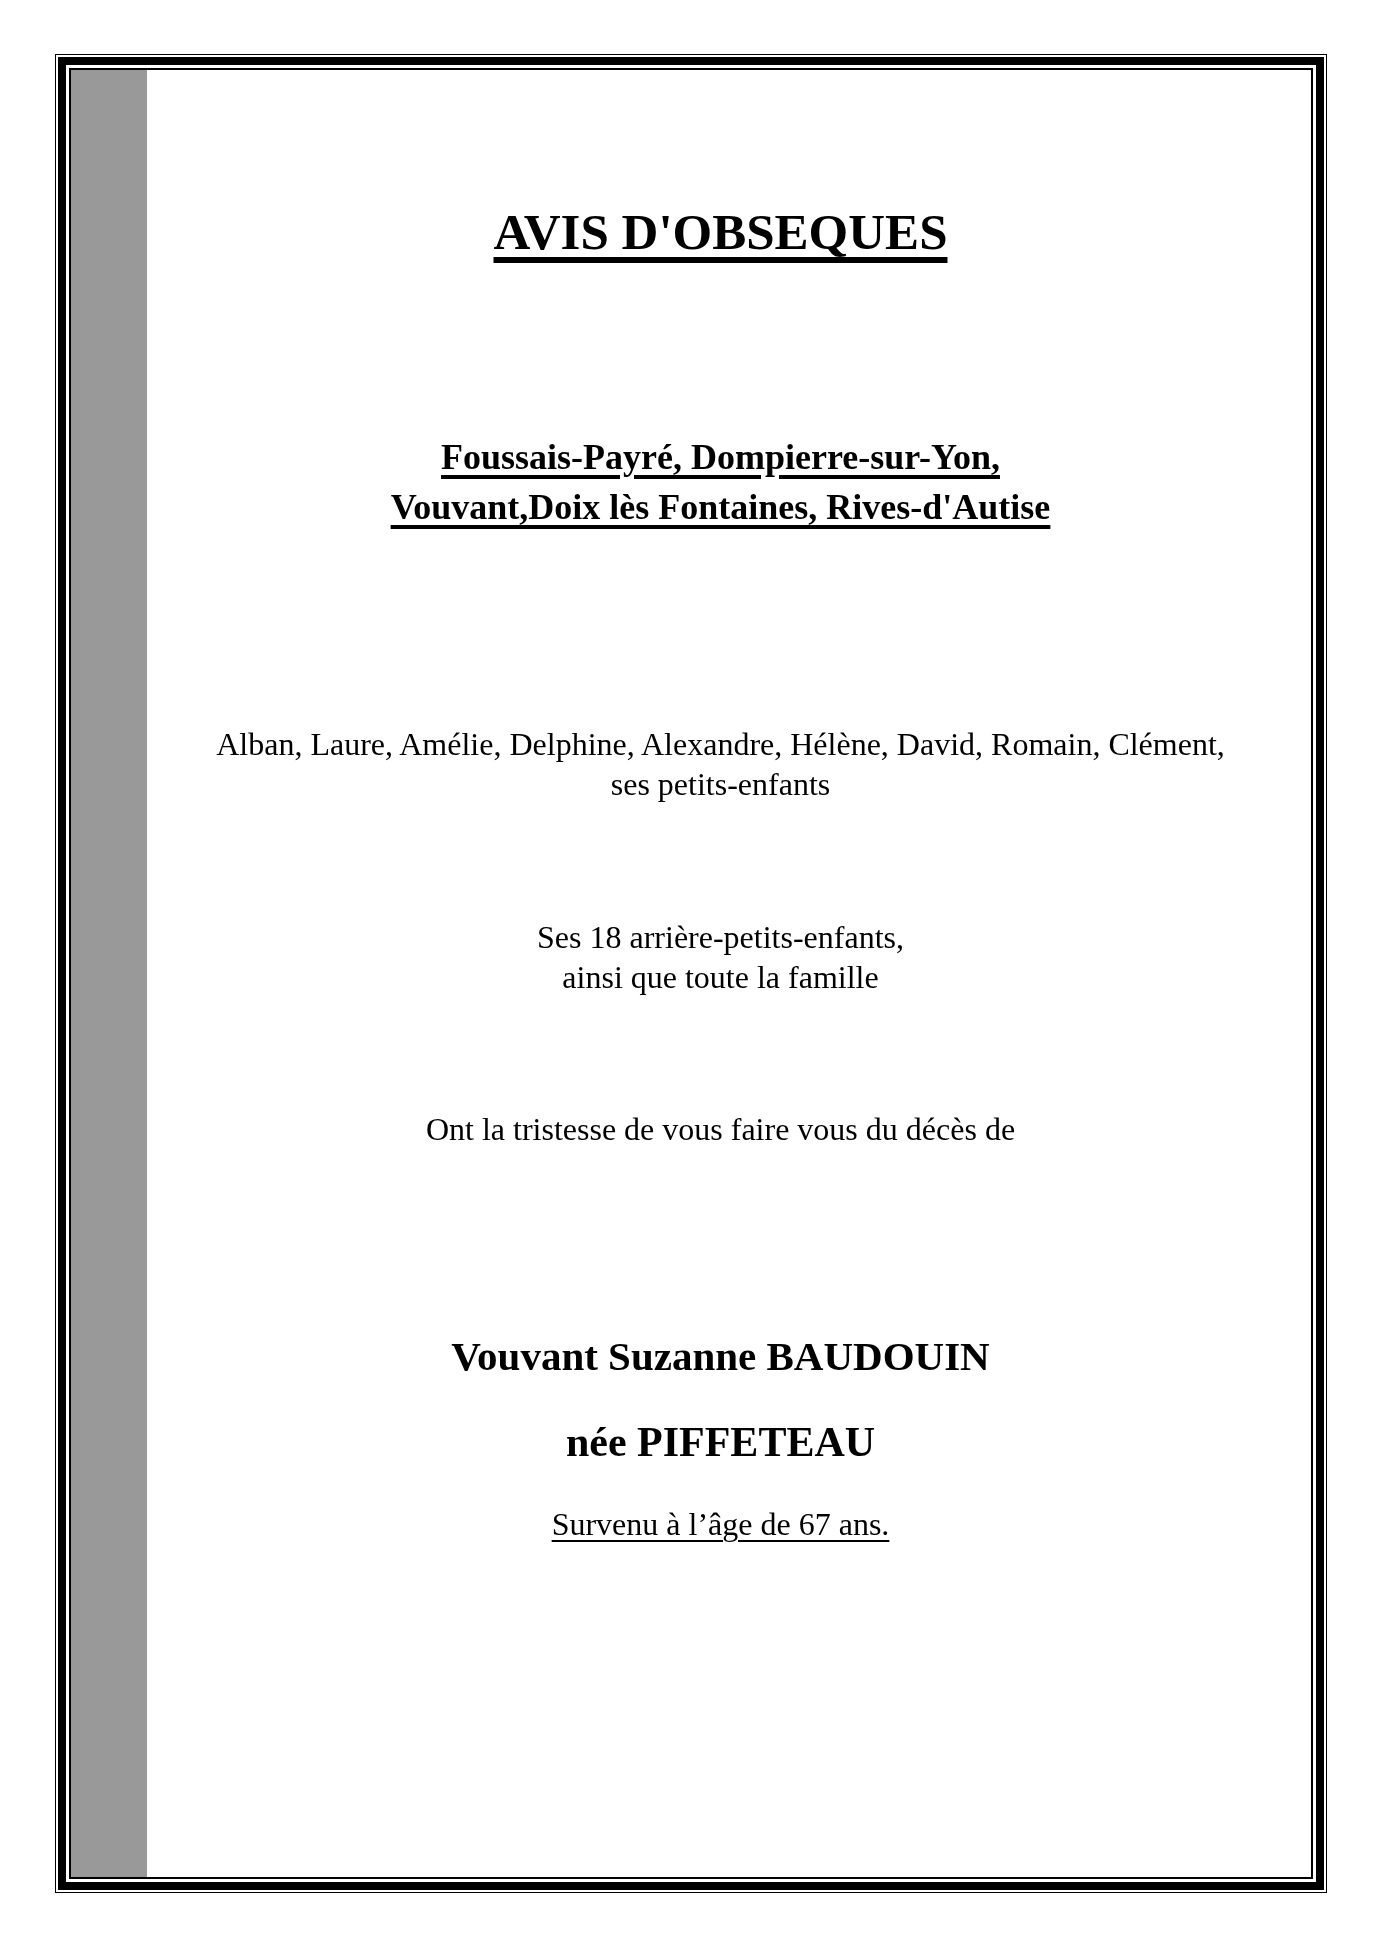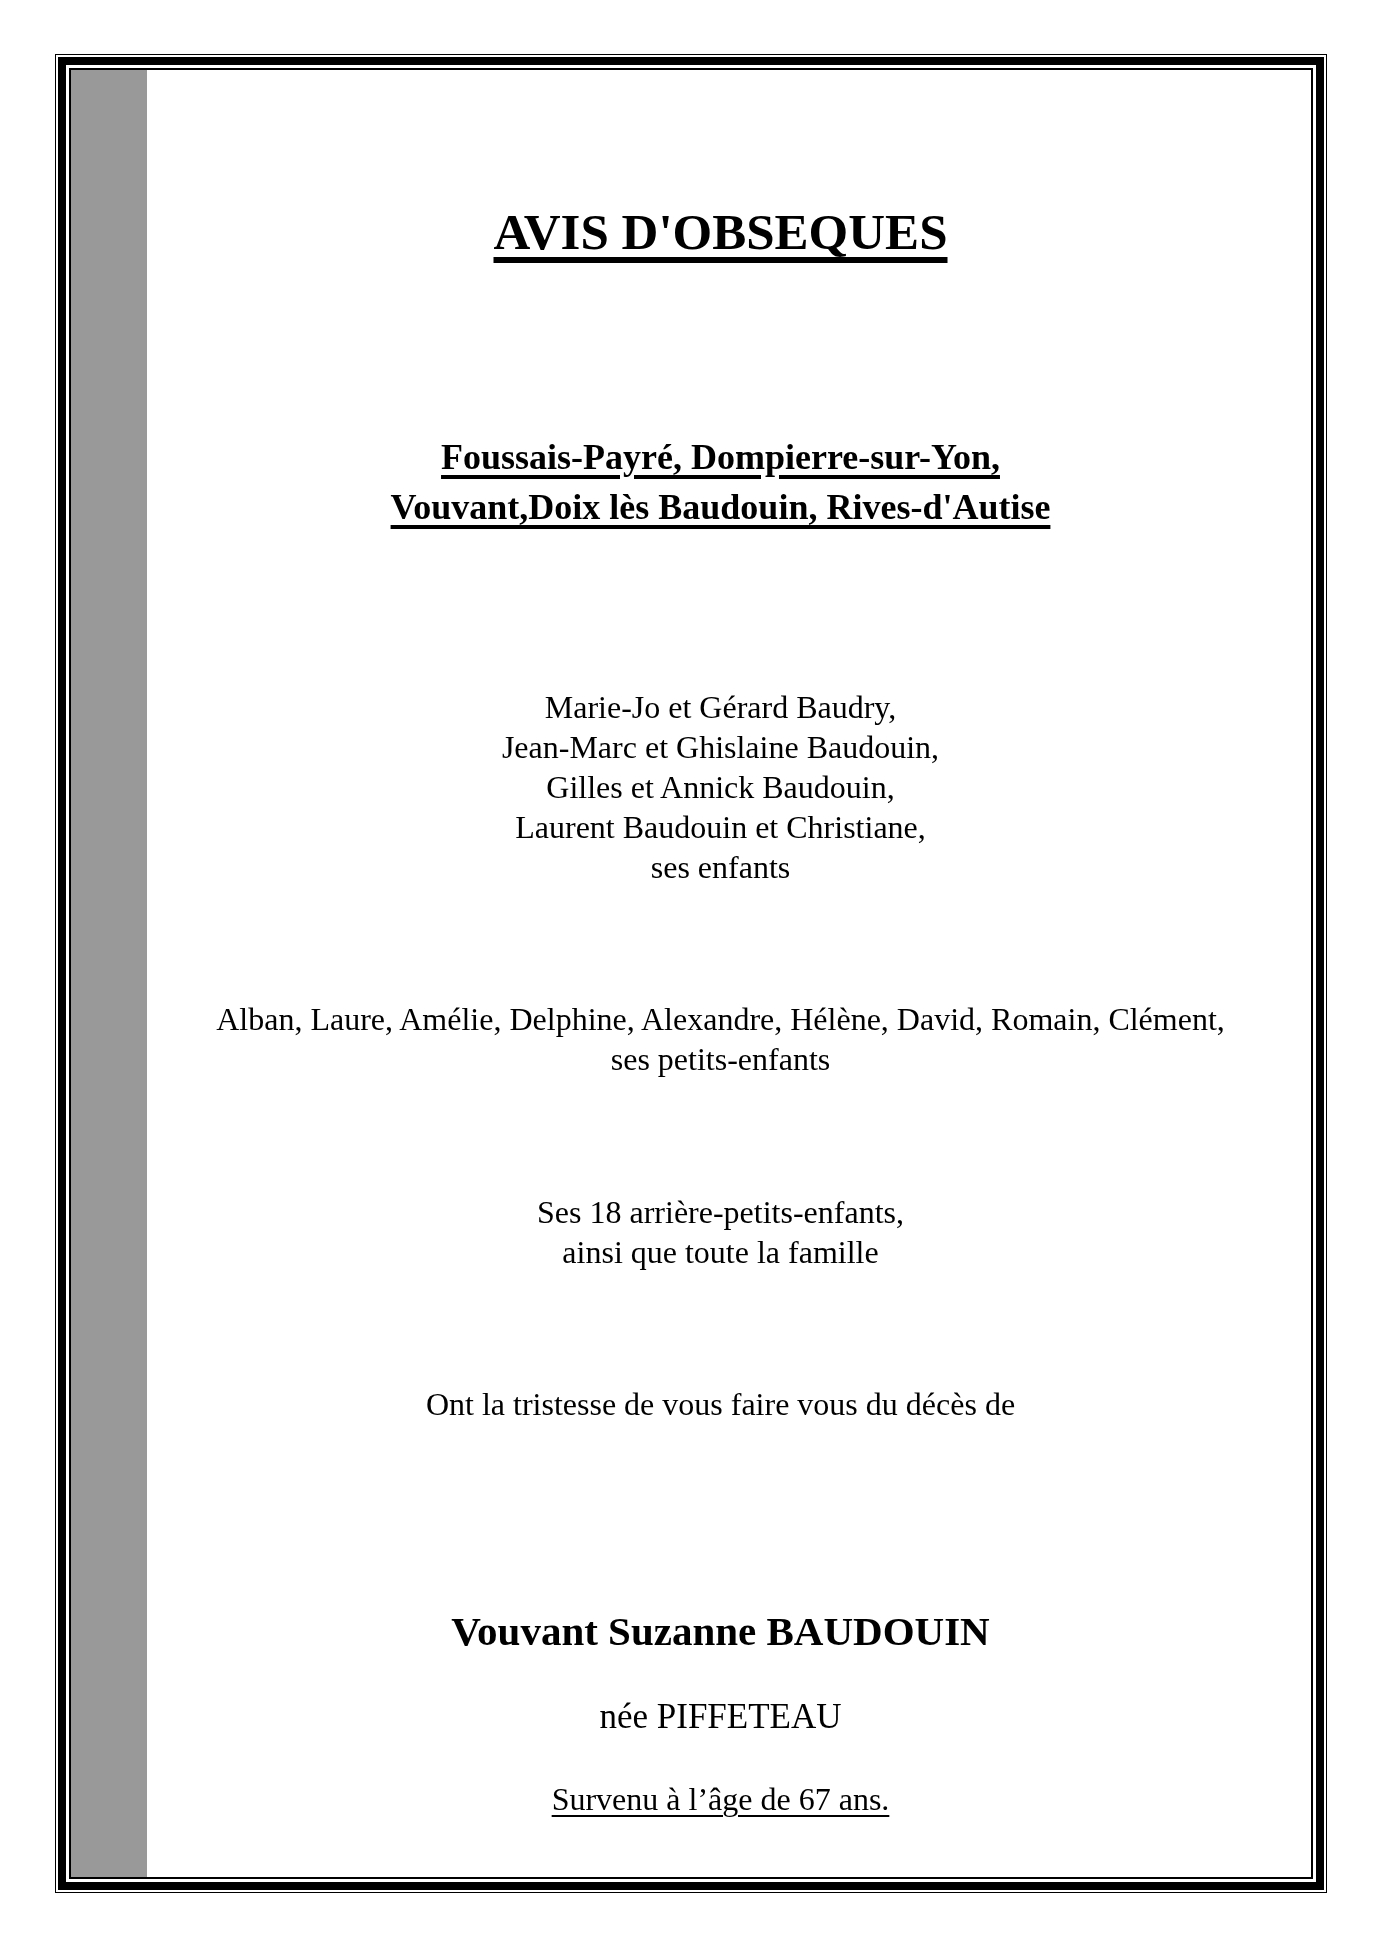--- a/index.html
+++ b/index.html
@@ -71,51 +71,46 @@
   .grandchildren { margin-top: 32px; }
   .greatgrand  { margin-top: 33px; }
   .announce    { margin-top: 32px; }
   .deceased    { margin-top: 63px; }
   .deceased-name {
     font-size: 41px;
     line-height: 48px;
     font-weight: bold;
   }
   .maiden-name {
-    font-size: 35px;
+    font-size: 42px;
     line-height: 44px;
-    font-weight: normal;
+    font-weight: bold;
   }
   .age-line {
     font-size: 32px;
     line-height: 40px;
     text-decoration: underline;
     text-decoration-thickness: 2px;
     text-underline-offset: 5px;
   }
 </style>
 </head>
 <body>
 
 <div class="page">
   <div class="frame">
     <div class="graybar" style="background: rgb(153, 153, 153);"></div>
     <div class="content">
 
       <div class="title">AVIS D'OBSEQUES</div>
 
       <div class="locations">Foussais-Payré, Dompierre-sur-Yon,
-Vouvant,Doix lès Baudouin, Rives-d'Autise</div>
+Vouvant,Doix lès Fontaines, Rives-d'Autise</div>
 
 
-      <div class="children">Marie-Jo et Gérard Baudry,
-Jean-Marc et Ghislaine Baudouin,
-Gilles et Annick Baudouin,
-Laurent Baudouin et Christiane,
-ses enfants</div>
 
       <div class="grandchildren">Alban, Laure, Amélie, Delphine, Alexandre, Hélène, David, Romain, Clément,
 ses petits-enfants</div>
 
       <div class="greatgrand">Ses 18 arrière-petits-enfants,
 ainsi que toute la famille</div>
 
       <div class="announce">Ont la tristesse de vous faire vous du décès de</div>
 
       <div class="deceased">

